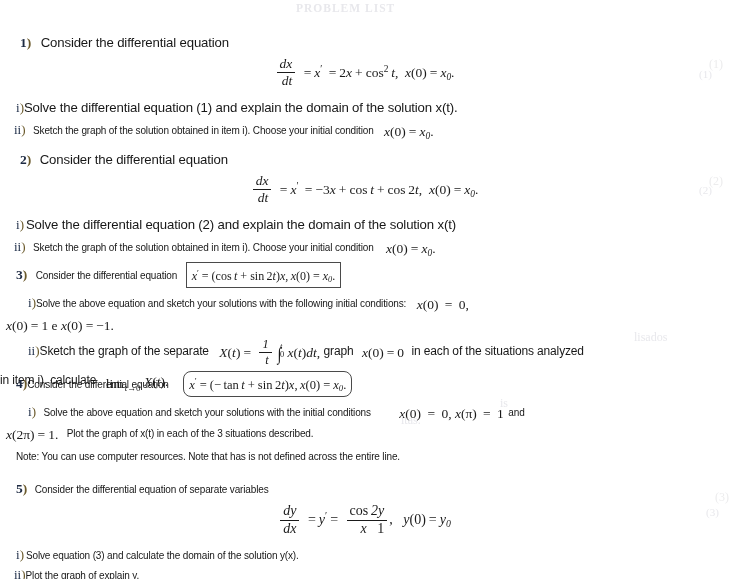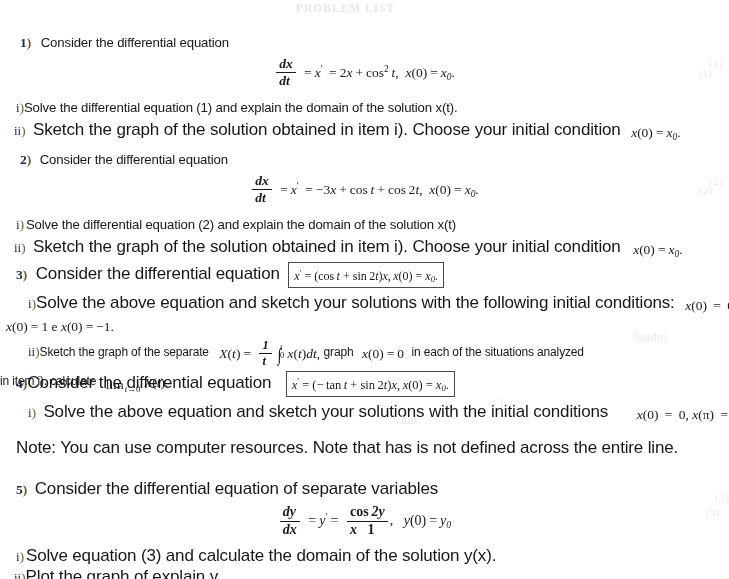--- a/index.html
+++ b/index.html
@@ -59,21 +59,21 @@
     color: #23324c;
   }
   .roman .paren { color: #6b5a2c; }
 
   .txt {
     font-family: "Liberation Sans", sans-serif;
     font-size: 13.2px;
     color: #171717;
     letter-spacing: -0.15px;
   }
-  .txt.sm { font-size: 17px; }
+  .txt.sm { font-size: 10px; }
 
   
   .math {
     font-family: "Liberation Serif", serif;
     font-size: 13.5px;
     color: #1a1a1a;
     font-style: normal;
     white-space: nowrap;
     vertical-align: -2px;
   }
@@ -90,26 +90,25 @@
   .sup {
     font-size: 0.70em;
     vertical-align: 0.52em;
     font-style: normal;
   }
   .rm { font-style: normal; }
 
   .frac {
     display: inline-block;
     vertical-align: middle;
-    text-align: left;
+    text-align: right;
     line-height: 1.05;
     margin: 0 2px;
     position: relative;
     top: -1px;
-    font-weight: bold;
   }
   .frac .nume { display: block; padding: 0 3px 1px; font-style: italic; }
   .frac .deno { display: block; padding: 1px 3px 0; border-top: 1.1px solid #1a1a1a; font-style: italic; }
 
   .frac.tight { font-size: 0.92em; }
 
   .dispmath {
     text-align: center;
     font-family: "Liberation Serif", serif;
     font-size: 15px;
@@ -260,34 +259,38 @@
       <span class="txt sm" style="font-size:12px;">in item i). calculate</span>
       <span class="math" style="margin-left:5px;">
         <span class="limop"><span class="rm">lim</span><span class="lsub"><i>t</i>→0</span></span>&nbsp;<i>X</i>(<i>t</i>).
       </span>
     </div>
   </div>
 
   <div class="block" style="top:371px;">
     <div class="line" style="padding-left:16px;">
       <span class="num"><span>4</span><span class="paren">)</span></span><span class="txt sm">Consider the differential equation</span>
-      <span class="boxed" style="margin-left:10px;">
+      <span class="boxed" style="margin-left:10px;border-radius:8px;">
         <span class="math" style="font-size:12.5px;"><i>x</i><span class="sup">′</span><span class="op">=</span>(− <span class="rm">tan</span> <i>t</i><span class="op">+</span><span class="rm">sin</span> 2<i>t</i>)<i>x</i>, <i>x</i>(0)<span class="op">=</span><i>x</i><span class="sub">0</span>.</span>
       </span>
     </div>
 
     <div class="line" style="padding-left:28px; margin-top:5px;">
       <span class="roman"><span>i</span><span class="paren">)</span></span>
       <span class="txt sm" style="margin-left:3px;">Solve the above equation and sketch your solutions with the initial conditions</span>
       <span class="math" style="margin-left:24px;"><i>x</i>(0)&nbsp;<span class="op">=</span>&nbsp;0, <i>x</i>(<span class="rm">π</span>)&nbsp;<span class="op">=</span>&nbsp;1</span>
       <span class="txt sm">and</span>
     </div>
 
-
-    <div class="line" style="padding-left:16px; margin-top:16px;">
+    <div class="line" style="padding-left:6px; margin-top:2px;">
+      <span class="math"><i>x</i>(2<span class="rm">π</span>)<span class="op">=</span>1.</span>
+      <span class="txt sm" style="margin-left:4px;">Plot the graph of x(t) in each of the 3 situations described.</span>
+    </div>
+
+    <div class="line" style="padding-left:16px; margin-top:4px;">
       <span class="txt sm">Note: You can use computer resources. Note that has is not defined across the entire line.</span>
     </div>
   </div>
 
   <div class="block" style="top:468px;">
     <div class="line" style="padding-left:16px;margin-top:11px;">
       <span class="num"><span>5</span><span class="paren">)</span></span>
       <span class="txt sm" style="margin-left:3px;">Consider the differential equation of separate variables</span>
     </div>
 

